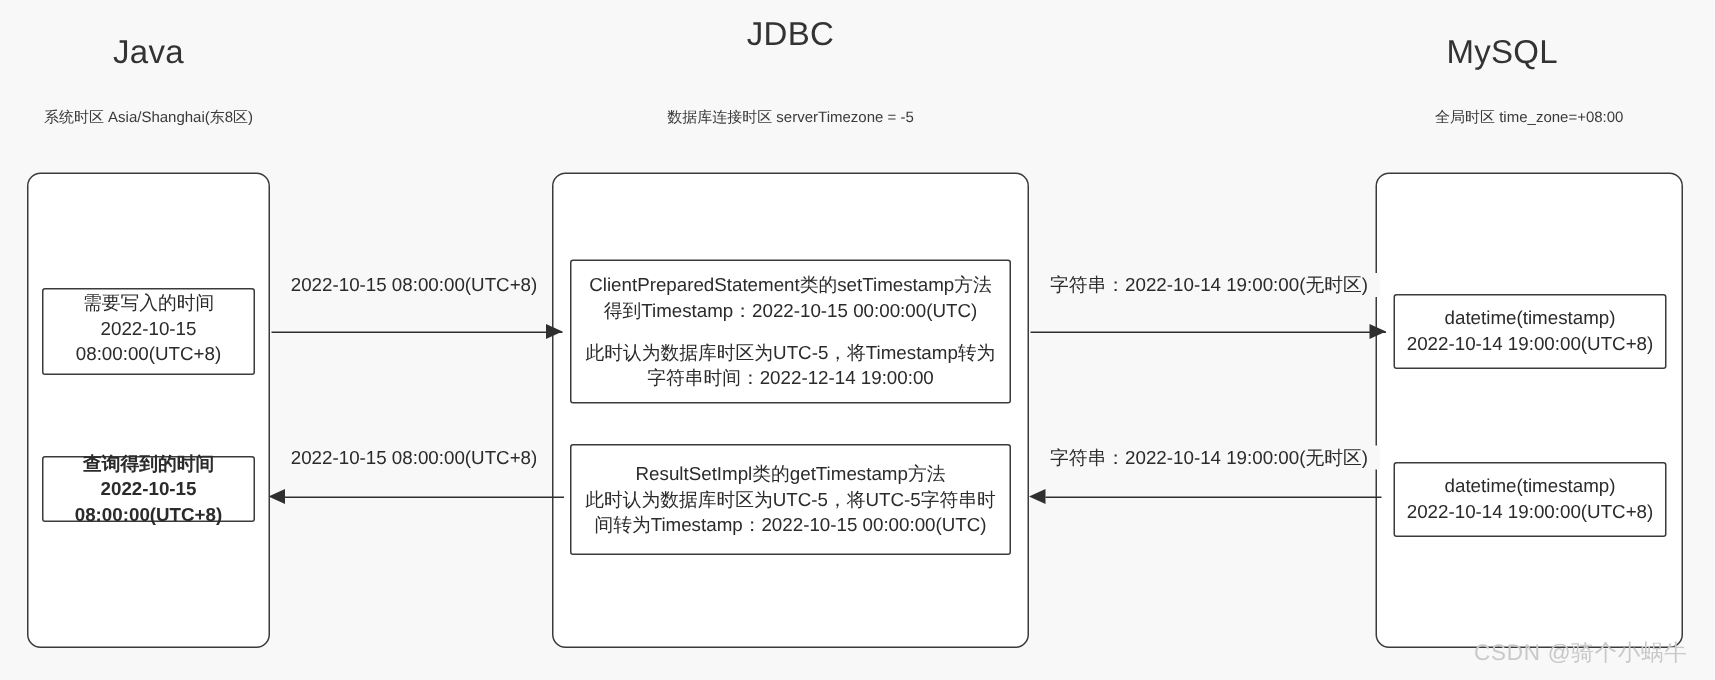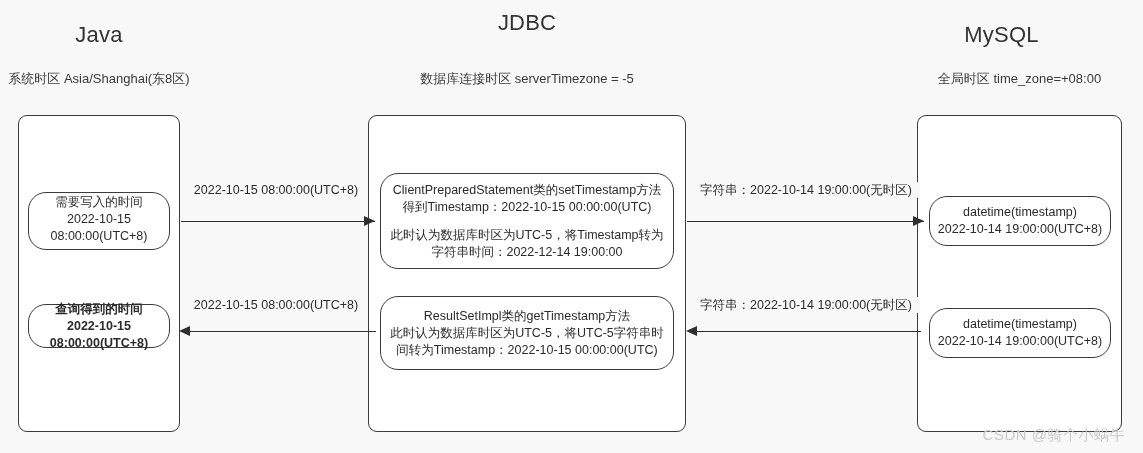--- a/index.html
+++ b/index.html
@@ -27,41 +27,41 @@
     position: absolute;
     text-align: center;
     font-size: 22px;
     color: #333;
     letter-spacing: 0.2px;
     white-space: nowrap;
   }
   .col-sub {
     position: absolute;
     text-align: center;
-    font-size: 13px;
+    font-size: 10px;
     line-height: 17px;
     color: #3a3a3a;
     white-space: nowrap;
   }
 
   
   .lane {
     position: absolute;
     background: #ffffff;
     border: 1.6px solid #3b3b3b;
     border-radius: 9px;
     box-sizing: border-box;
   }
 
   
   .node {
     position: absolute;
     background: #ffffff;
     border: 1.6px solid #3b3b3b;
-    border-radius: 18px;
+    border-radius: 2px;
     box-sizing: border-box;
     display: flex;
     flex-direction: column;
     align-items: center;
     justify-content: center;
     text-align: center;
     font-size: 12.5px;
     line-height: 17px;
     color: #2b2b2b;
     padding: 4px 6px;

